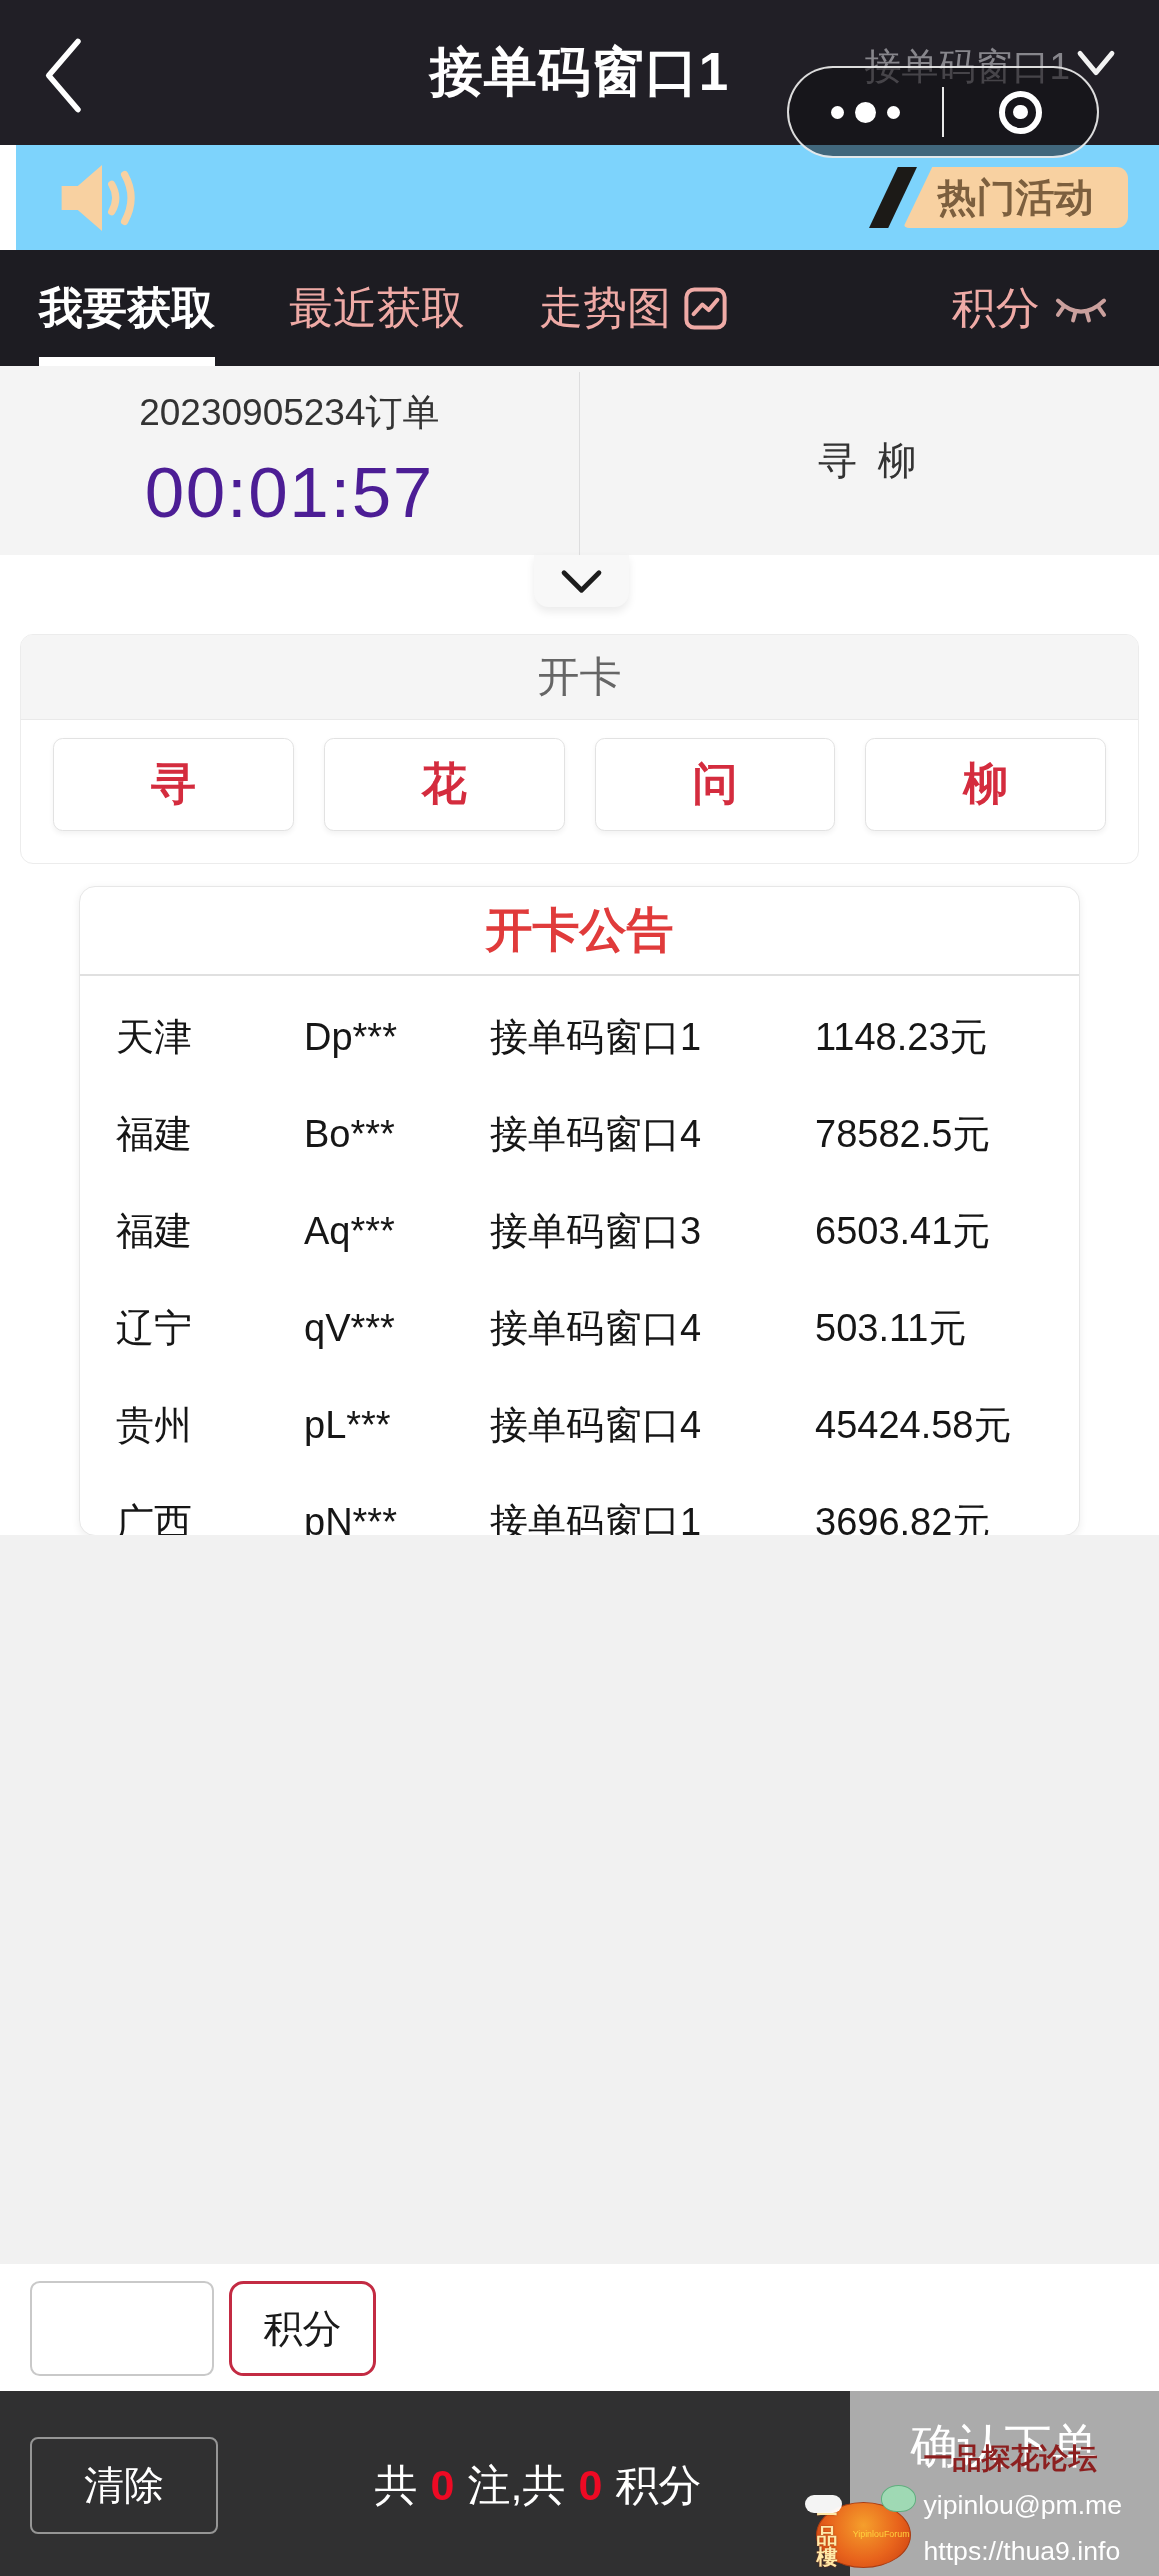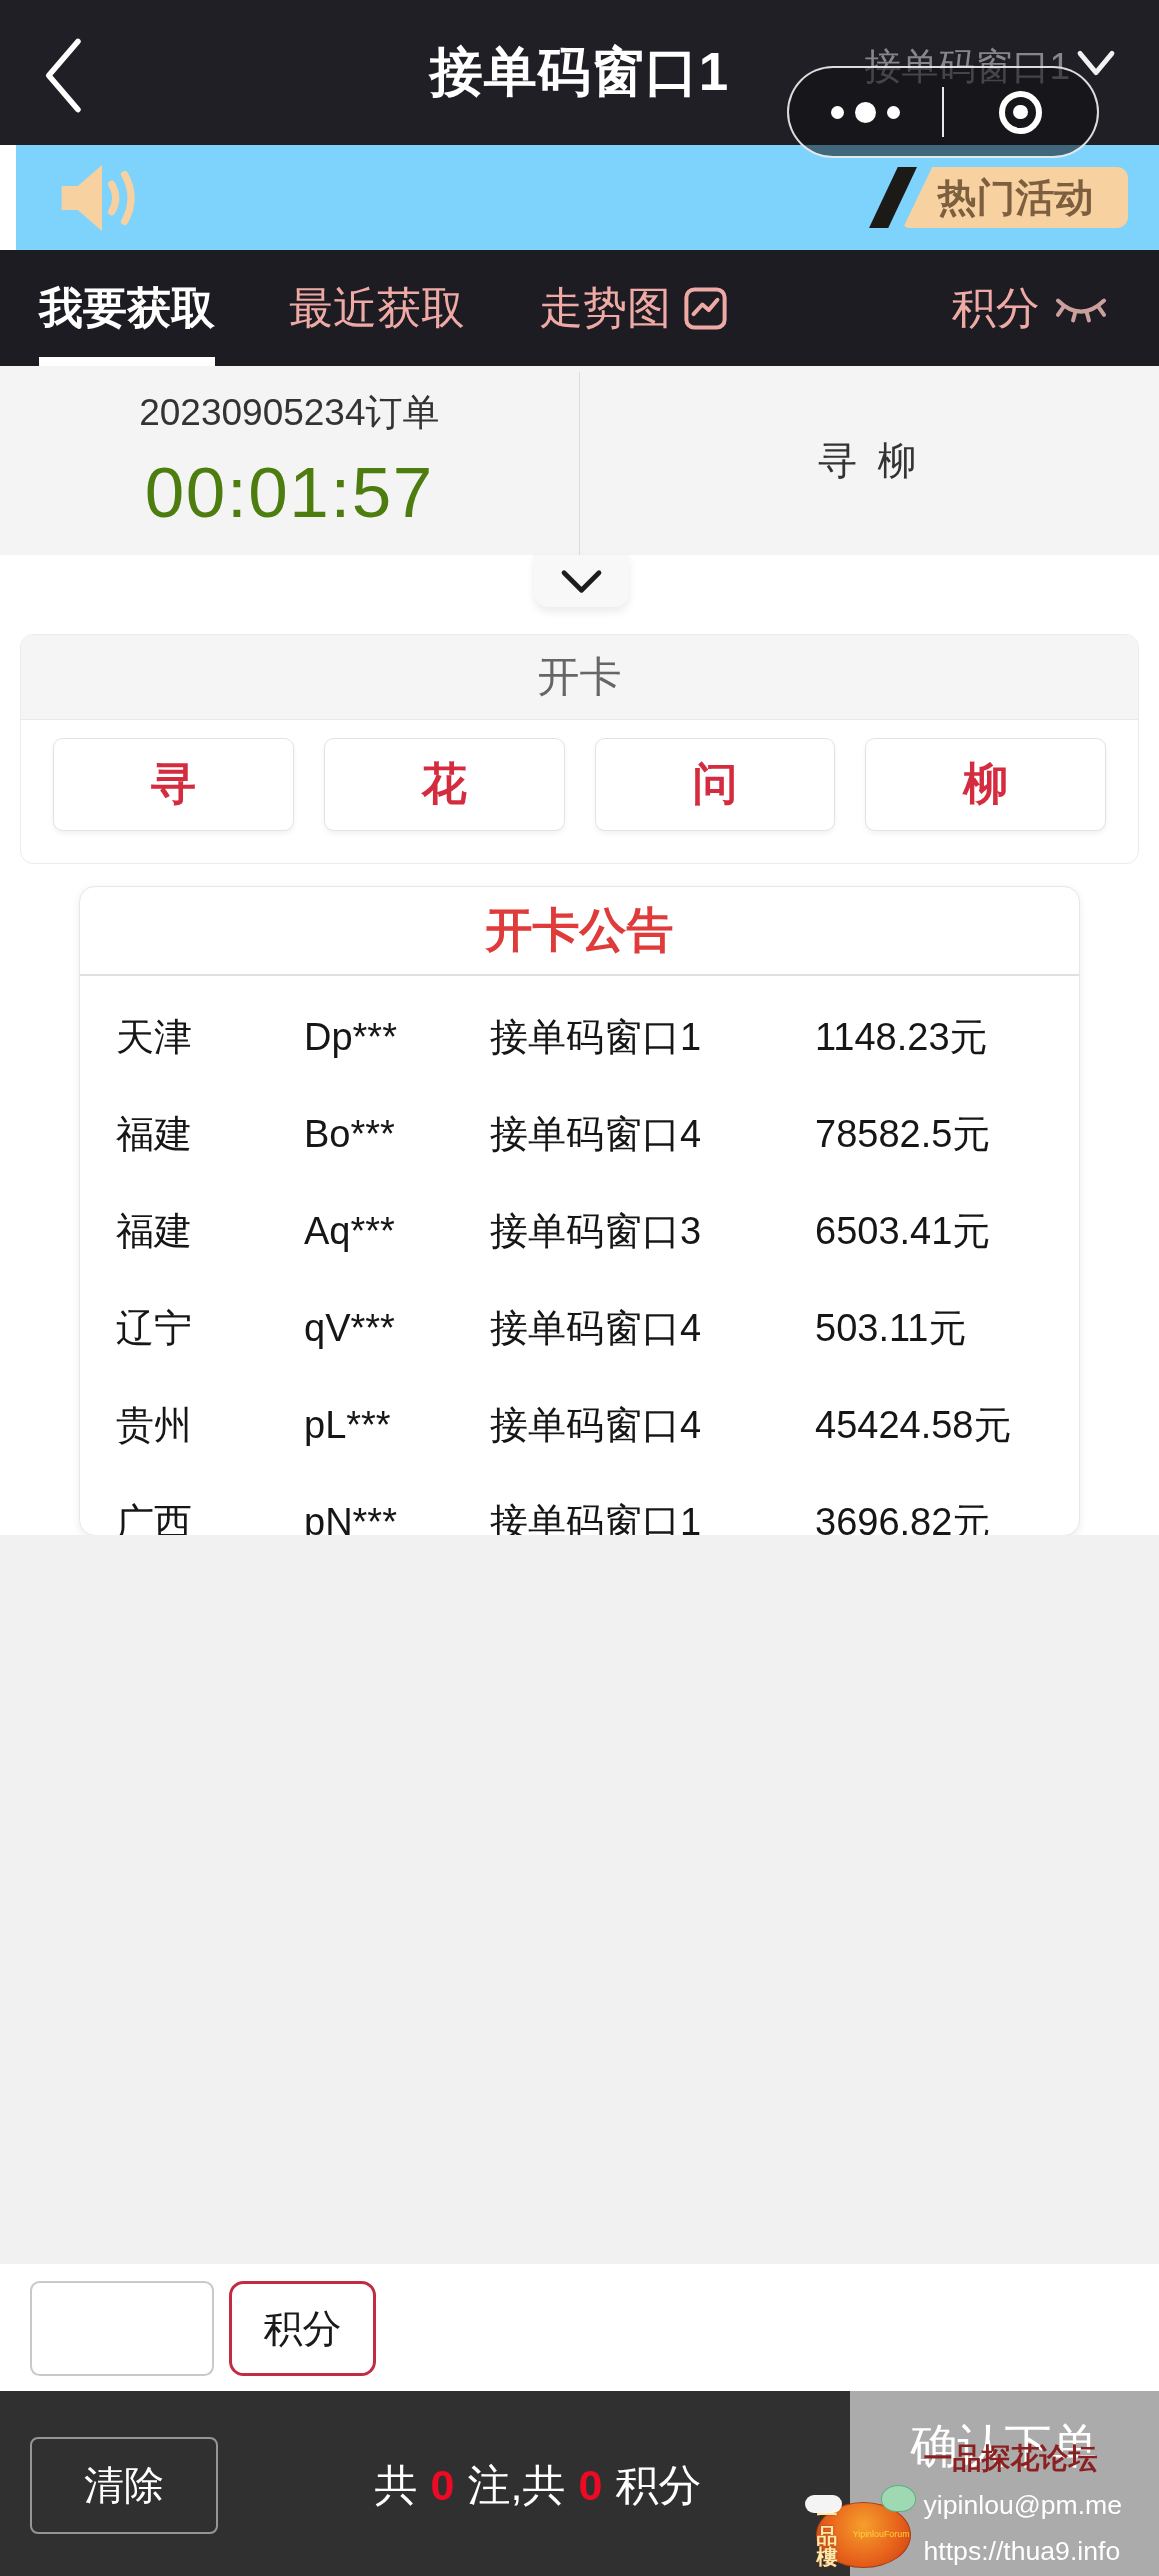--- a/index.html
+++ b/index.html
@@ -43,21 +43,21 @@
   .tab { position:relative; display:flex; align-items:center; gap:13px; font-size:44px; color:#efaaa6; margin-right:74px; }
   .tab--active { color:#ffffff; font-weight:bold; }
   .tab--active::after { content:""; position:absolute; left:0; right:0; bottom:0; height:9.7px; background:#ffffff; }
   .tab--last { margin-left:auto; margin-right:11.3px; }
 
   
   .draw-panel { position:absolute; top:366px; left:0; width:1159px; height:189px; background:#f4f4f4; display:flex; }
   .draw-col { flex:1; display:flex; flex-direction:column; align-items:center; justify-content:center; gap:14.5px; }
   .draw-divider { width:1.6px; background:#ddddde; margin:6.4px 0 0 0; }
   .issue-label { color:#333; font-size:37px; }
-  .countdown { color:#4d7c0f; font-size:71px; letter-spacing:1.6px; }
+  .countdown { color:#4c1d95; font-size:71px; letter-spacing:1.6px; }
   .last-issue { color:#333; font-size:37px; display:flex; align-items:center; gap:14.5px; }
   .last-result { color:#333; font-size:39px; letter-spacing:4.8px; }
   .collapse-tab { position:absolute; left:534px; top:189px; width:95px; height:52px; background:#f8f8f8;
     border-radius:0 0 14.5px 14.5px; box-shadow:0 4.8px 8px rgba(0,0,0,0.08); display:flex; align-items:center; justify-content:center; }
 
   
   .kaika-card { position:absolute; top:634px; left:20px; width:1119px; height:230px; background:#fff;
     border:1.6px solid #ececec; border-radius:13px; overflow:hidden; }
   .kaika-head { height:85px; background:#f5f5f5; border-bottom:1.6px solid #e9e9e9; display:flex; align-items:center; justify-content:center;
     color:#666; font-size:42px; }

